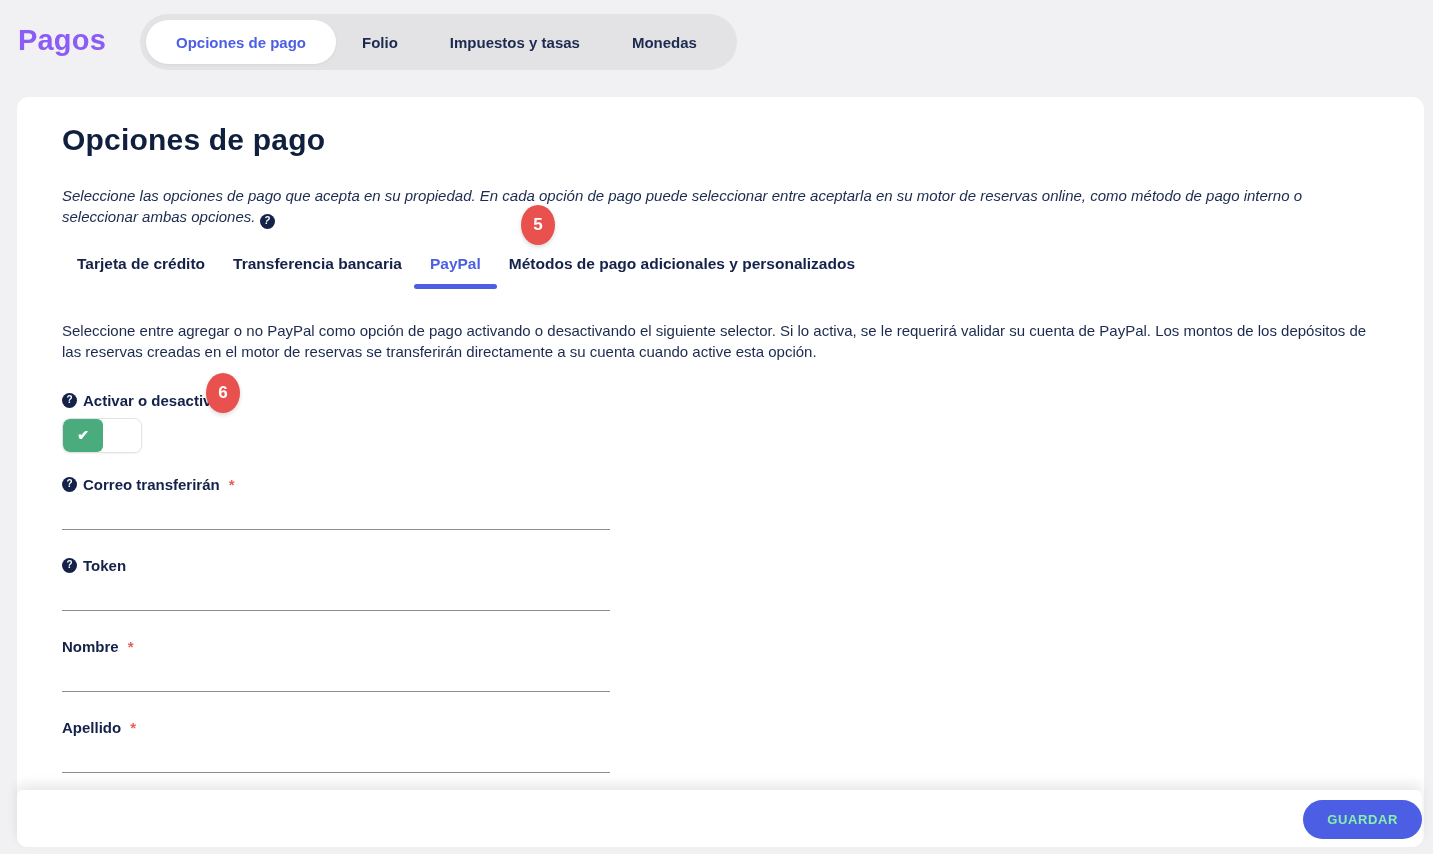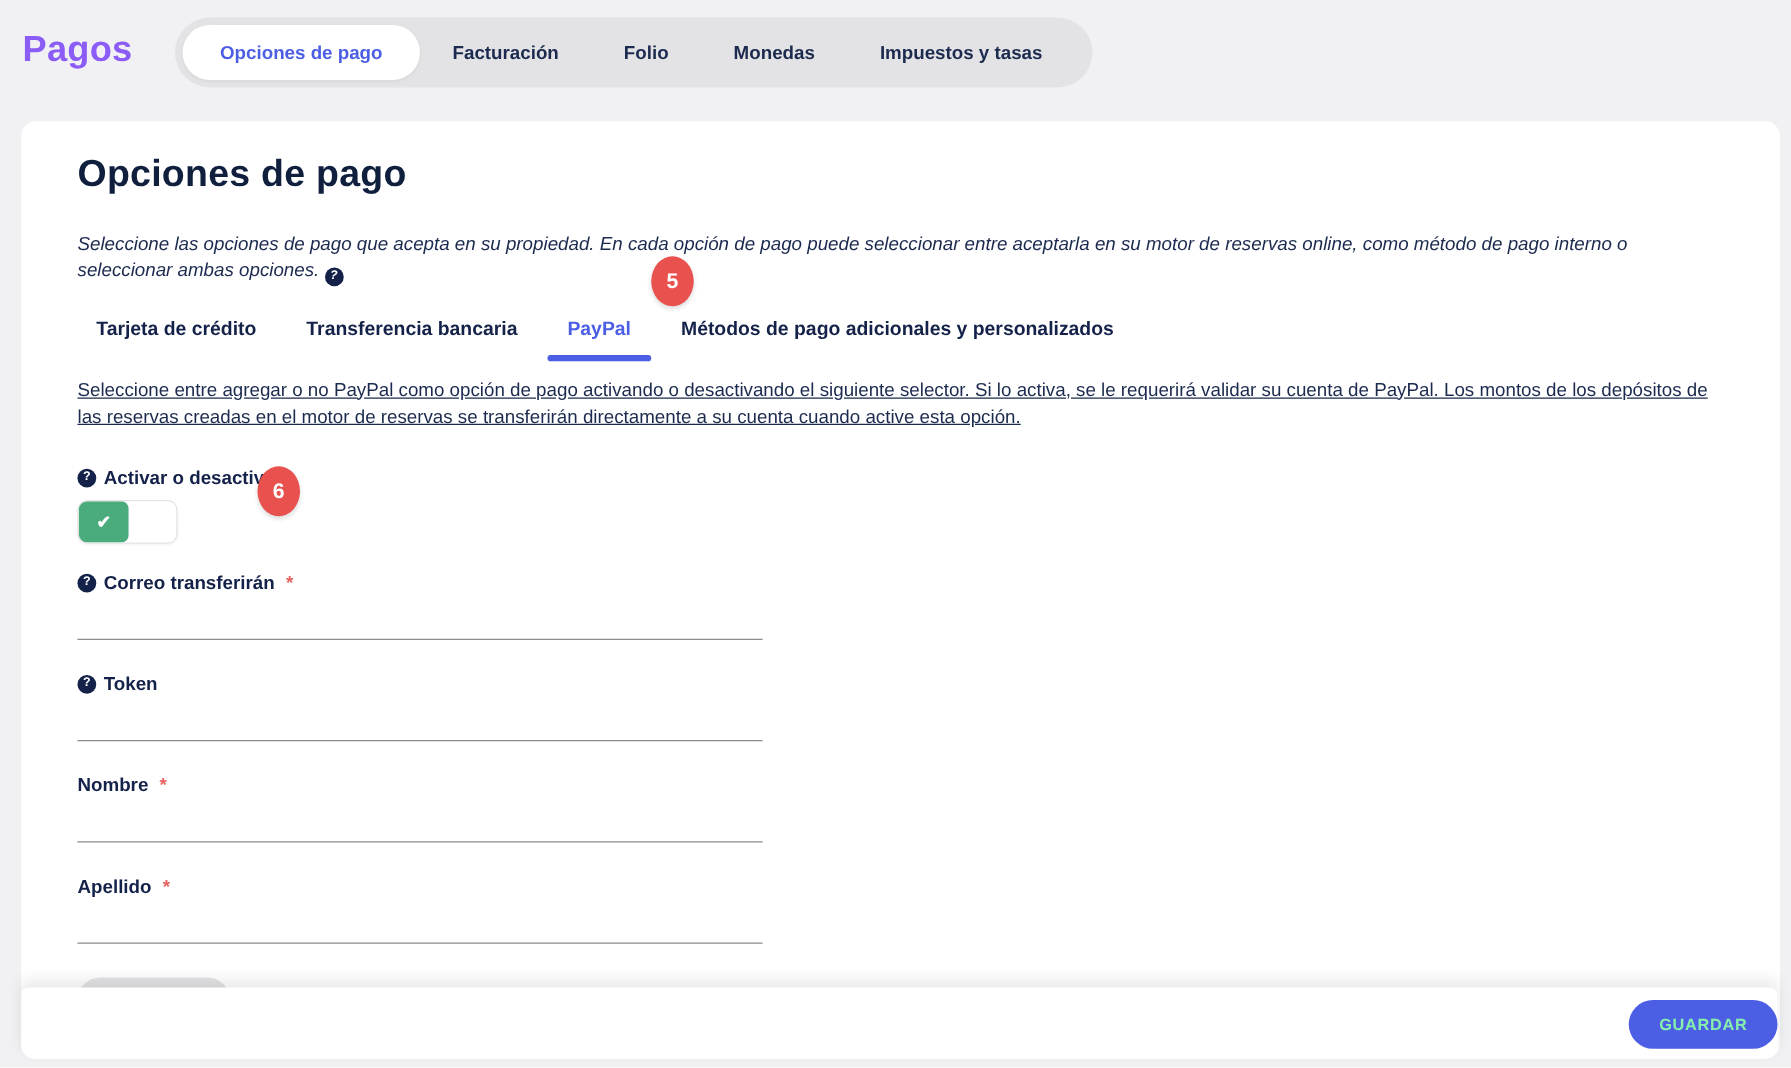--- a/index.html
+++ b/index.html
@@ -53,37 +53,36 @@
   .help-icon {
     display: inline-flex; align-items: center; justify-content: center;
     width: 15px; height: 15px; border-radius: 50%;
     background: #14224a; color: #ffffff;
     font-size: 10px; font-weight: 700; line-height: 1;
     vertical-align: -2px;
   }
 
   
   .sub-tabs {
-    display: flex; gap: 40px; margin: 26px 0 0 15px; align-items: flex-start;
+    display: flex; gap: 28px; margin: 26px 0 0 15px; align-items: flex-start;
   }
   .sub-tab {
     position: relative; font-size: 15.5px; font-weight: 700;
     color: #14224a; padding-bottom: 16px; cursor: pointer; white-space: nowrap;
   }
   .sub-tab.active { color: #4c5fe4; }
   .sub-tab.active::after {
     content: ""; position: absolute; left: -16px; right: -16px; bottom: 0;
     height: 5px; border-radius: 3px; background: #4c5fe4;
   }
 
   
   .panel-desc {
-    margin-top: 13px; font-size: 15px; line-height: 21px; color: #1b2a4e;
+    margin-top: 31px; font-size: 15px; line-height: 21px; color: #1b2a4e;
     max-width: 1320px;
-    text-decoration: underline;
   }
   .toggle-label {
     margin-top: 30px; font-size: 15px; font-weight: 700; color: #14224a;
     display: flex; align-items: center; gap: 6px;
   }
   .toggle {
     margin-top: 9px; width: 80px; height: 35px;
     border: 1px solid #e3e3e3; border-radius: 8px;
     background: #ffffff; display: flex; overflow: hidden; cursor: pointer;
     box-shadow: 0 1px 2px rgba(0,0,0,.05);
@@ -144,24 +143,23 @@
     padding: 12px 24px; border-radius: 20px;
   }
 </style>
 </head>
 <body>
 
 <div class="page-title">Pagos</div>
 
 <nav class="top-tabs">
   <div class="top-tab active">Opciones de pago</div>
-  <div class="top-tab">Facturación</div>
   <div class="top-tab">Folio</div>
+  <div class="top-tab">Impuestos y tasas</div>
   <div class="top-tab">Monedas</div>
-  <div class="top-tab">Impuestos y tasas</div>
 </nav>
 
 <main class="card">
   <div class="card-content">
 
     <h1 class="main-heading">Opciones de pago</h1>
 
     <p class="intro"><span>Seleccione las opciones de pago que acepta en su propiedad. En cada opción de pago puede seleccionar entre aceptarla en su motor de reservas online, como método de pago interno o seleccionar ambas opciones.</span>
       <span class="help-icon">?</span>
     </p>

